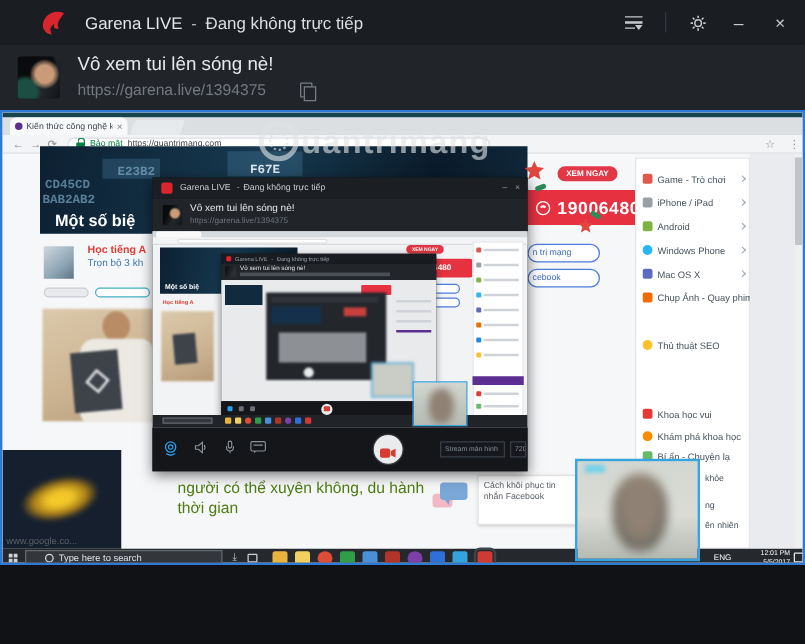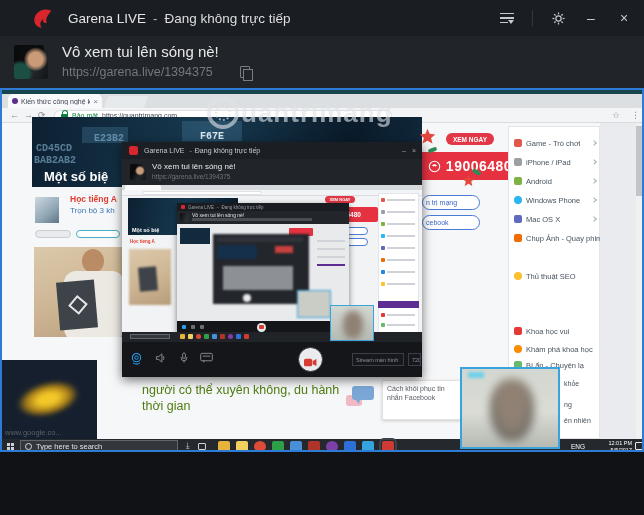--- a/index.html
+++ b/index.html
@@ -95,21 +95,21 @@
   .bub1{position:absolute;left:350px;top:296px;width:22px;height:14px;border-radius:3px;background:#7ba7d7;}
   .bub1::after{content:"";position:absolute;left:3px;bottom:-4px;border-left:4px solid transparent;border-right:1px solid transparent;border-top:5px solid #7ba7d7;}
   .bub2{position:absolute;left:344px;top:305px;width:16px;height:11px;border-radius:3px;background:#f0b9c4;}
   .popup{position:absolute;left:380px;top:290px;width:80px;height:40px;background:#fff;border:1px solid #e2e2e2;box-shadow:0 1px 3px rgba(0,0,0,.18);padding:3px 4px;font-size:7px;color:#5b6066;line-height:1.35;z-index:10;}
   .statustxt{position:absolute;left:3px;top:338px;font-size:7.5px;color:#5b6066;}
   
   .taskbar{position:absolute;left:0;top:349px;width:640px;height:15px;background:#25282c;z-index:30;}
   .startbtn{position:absolute;left:5px;top:4px;width:7px;height:7px;
      background:linear-gradient(#cfd3d8,#cfd3d8),linear-gradient(#cfd3d8,#cfd3d8),linear-gradient(#cfd3d8,#cfd3d8),linear-gradient(#cfd3d8,#cfd3d8);
      background-size:3px 3px;background-position:0 0,4px 0,0 4px,4px 4px;background-repeat:no-repeat;}
-  .tsearch{position:absolute;left:18px;top:1px;width:158px;height:12px;background:#33363b;border:1px solid #63676e;display:flex;align-items:center;gap:4px;padding:0 4px;}
+  .tsearch{position:absolute;left:18px;top:1px;width:158px;height:12px;background:#33363b;border:1px solid #63676e;display:flex;align-items:center;gap:4px;padding:0 15px;}
   .cortana{width:7px;height:7px;border:1.2px solid #d8dbdf;border-radius:50%;flex:none;}
   .tsearch span{font-size:7.5px;color:#dfe3e8;white-space:nowrap;}
   .tb-glyph{position:absolute;top:2px;font-size:8px;color:#cfd3d8;}
   .tvw{position:absolute;left:196px;top:4px;width:8px;height:7px;border:1px solid #cfd3d8;border-radius:1px;}
   .tico{position:absolute;top:2px;width:12px;height:11px;border-radius:2px;}
   .tico.active{outline:2px solid #3d444c;outline-offset:1px;}
   .tray-lang{position:absolute;left:569px;top:4px;font-size:6.5px;color:#fff;}
   .tray-clock{position:absolute;left:590px;top:1px;width:40px;font-size:5.5px;color:#fff;text-align:right;line-height:1.25;}
   .tray-notif{position:absolute;left:633px;top:3px;width:8px;height:8px;border:1px solid #e8eaec;border-radius:1px;}
   

